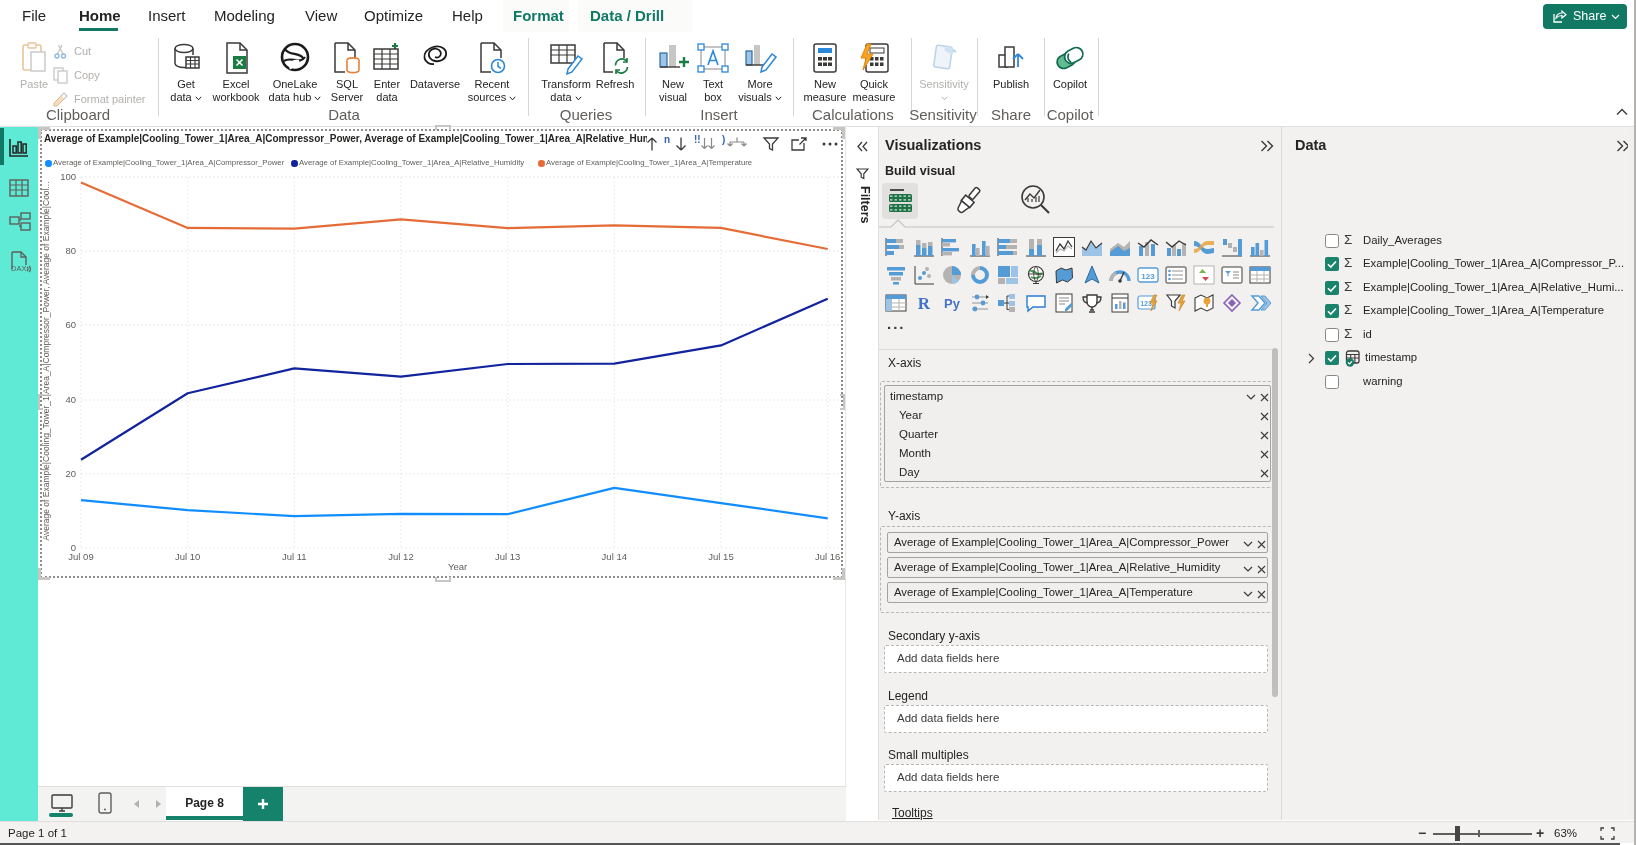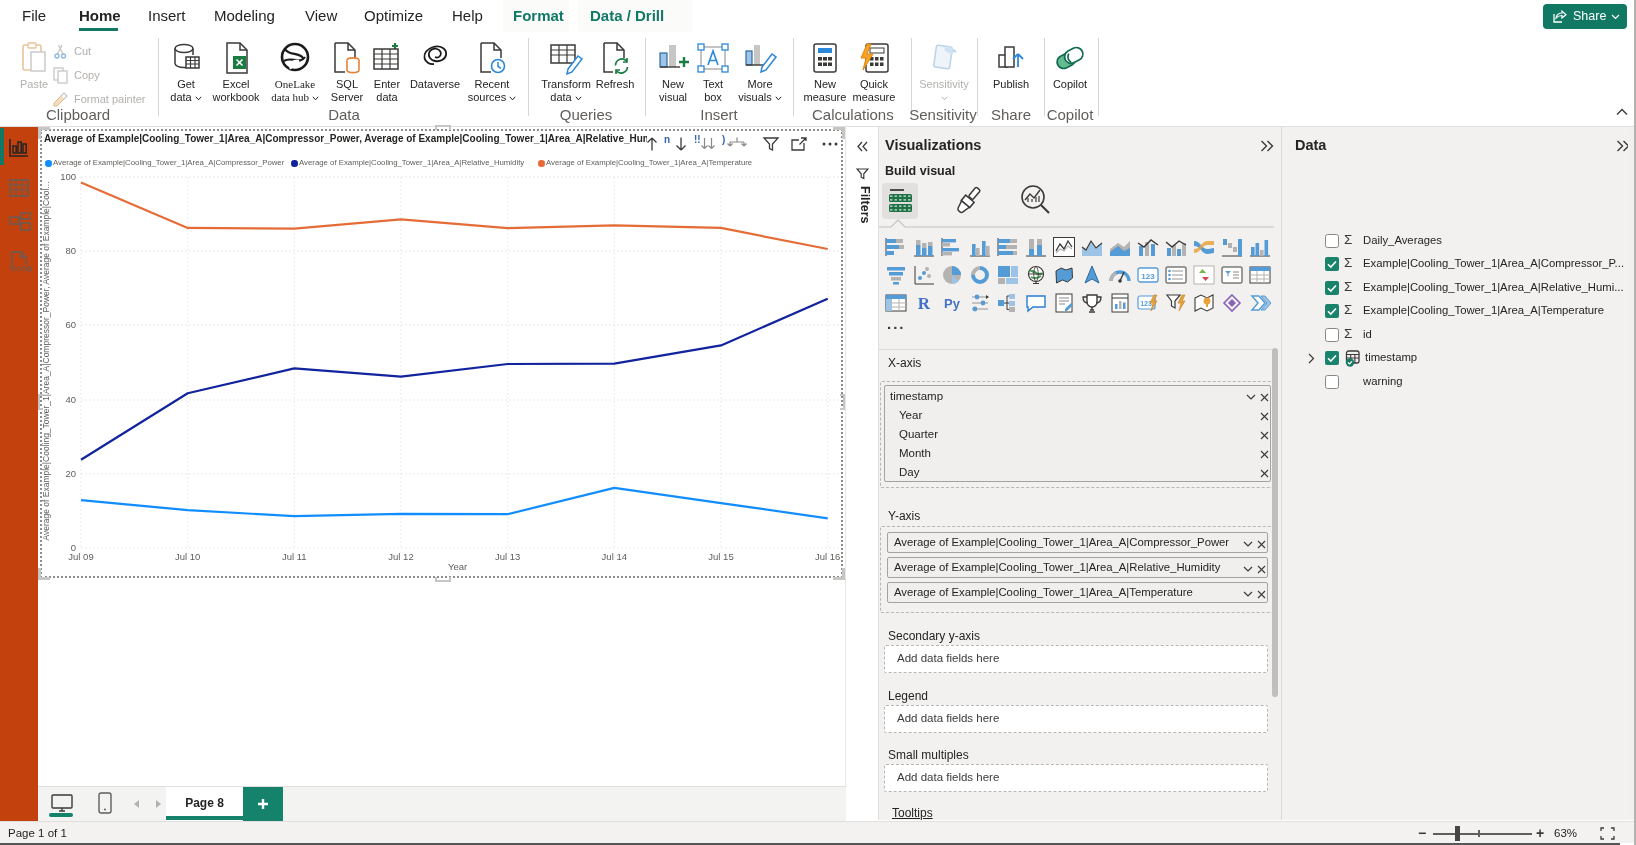--- a/index.html
+++ b/index.html
@@ -13,21 +13,21 @@
 .teal{color:#117865;font-weight:bold;}
 
 .ribbon{position:absolute;top:32px;left:0;width:1636px;height:95px;background:#fff;border-bottom:1px solid #e1dfdd;}
 .vsep{position:absolute;top:6px;height:78px;width:1px;background:#d8d7d5;}
 .glabel{position:absolute;top:74px;font-size:15px;color:#605e5c;text-align:center;white-space:nowrap;}
 .rbtn{position:absolute;top:6px;text-align:center;font-size:11px;color:#252423;line-height:13px;}
 .rbtn .ric{height:40px;display:flex;align-items:center;justify-content:center;}
 .dis{color:#b3b1af;}
 .chev{display:inline-block;width:7px;height:5px;}
 
-.sidebar{position:absolute;top:127px;left:0;width:38px;height:694px;background:#c2410c;border-right:5px solid #22c55e;padding-left:40px;}
+.sidebar{position:absolute;top:127px;left:0;width:38px;height:694px;background:#5eead4;border-right:5px solid #22c55e;padding-left:40px;}
 
 .canvas{position:absolute;top:127px;left:38px;width:808px;height:659px;background:#fff;}
 .visual{position:absolute;top:2px;left:2px;width:803px;height:449px;background:#fff;border:2px dotted #8f8d8b;}
 
 .filters{position:absolute;top:127px;left:845px;width:34px;height:693px;background:#fff;border-right:1px solid #e1dfdd;border-left:1px solid #e8e6e4;}
 
 .vizpanel{position:absolute;top:127px;left:879px;width:403px;height:693px;background:#f2f1f0;border-right:1px solid #dbd9d7;}
 
 .datapanel{position:absolute;top:127px;left:1282px;width:354px;height:693px;background:#f2f1f0;}
 .well{position:absolute;background:#fff;border:1px dashed #b8b6b4;border-radius:2px;font-size:11.5px;color:#3b3a39;}
@@ -135,21 +135,21 @@
   <div class="ric">
           <svg width="30" height="34" viewBox="0 0 30 34">
             <path d="M6 2h13l7 7v23H6z" fill="#fff" stroke="#3b3a39" stroke-width="1.5"></path>
             <path d="M19 2v7h7" fill="none" stroke="#3b3a39" stroke-width="1.5"></path>
             <rect x="12" y="15" width="13" height="13" fill="#1a7b43"></rect>
             <path d="M15.5 18.5l6 6m0-6l-6 6" stroke="#fff" stroke-width="1.6"></path>
           </svg>
         </div>
   <div>Excel<br>workbook</div>
  </div>
- <div class="rbtn" style="left:263px;width:64px;font-family:Liberation Serif, serif;">
+ <div class="rbtn" style="left:263px;width:64px;">
   <div class="ric">
           <svg width="36" height="34" viewBox="0 0 36 34">
             <circle cx="18" cy="16" r="13" fill="none" stroke="#1b1a19" stroke-width="2.6"></circle>
             <path d="M8 8c4 7 14 3 18 9M7 20c7-5 16 4 21-4" fill="none" stroke="#1b1a19" stroke-width="2.2"></path>
             <path d="M14 28c-2-5 2-9 8-8" fill="none" stroke="#fff" stroke-width="2.6"></path>
           </svg>
         </div>
   <div>OneLake<br>data hub <svg class="chev" viewBox="0 0 7 5">
             <path d="M.8.8l2.7 3L6.2.8" fill="none" stroke="#252423"></path>
           </svg></div>

